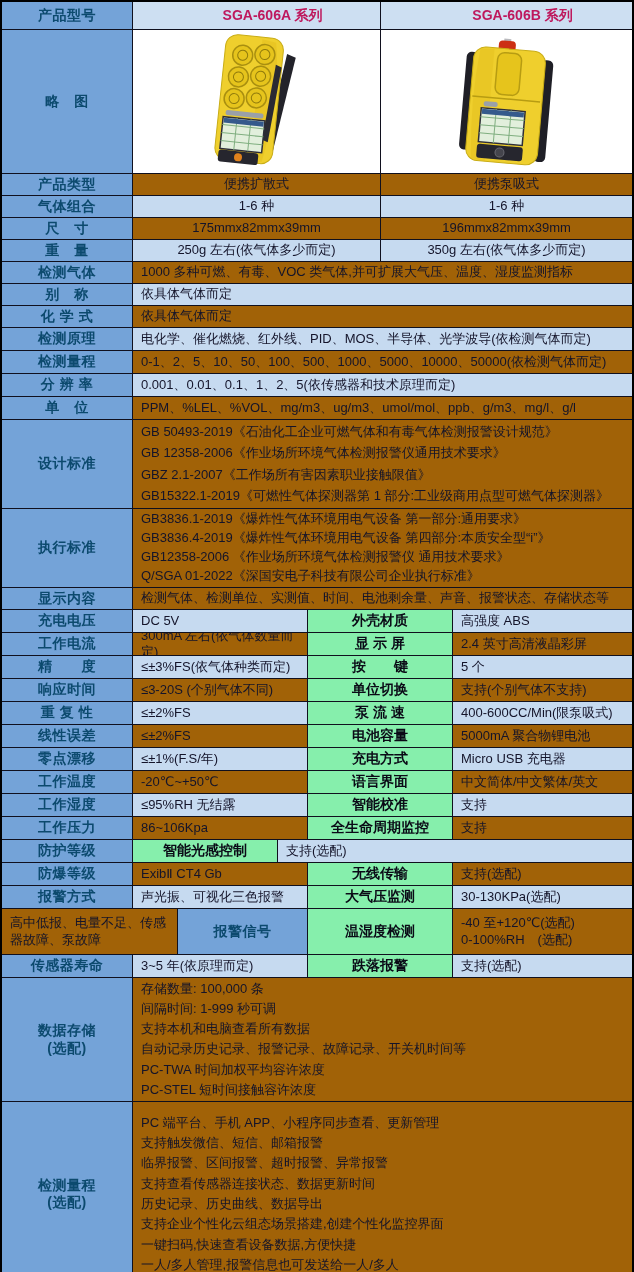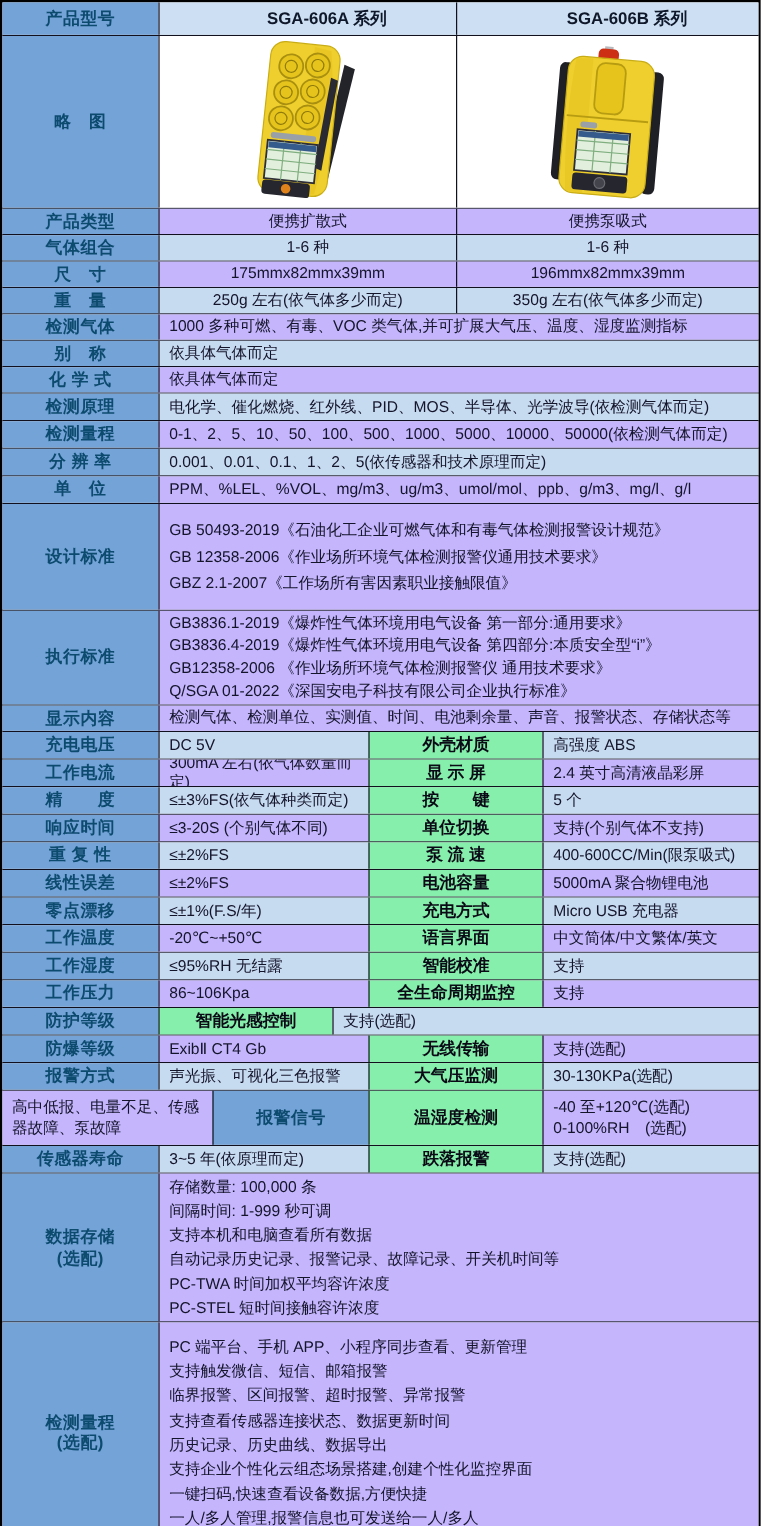--- a/index.html
+++ b/index.html
@@ -15,32 +15,32 @@
        color:#0c4a6e;text-align:center;letter-spacing:.5px;}
   .lblcol{flex-direction:column;justify-content:center;}
   .w-a{width:248px;flex:none;}
   .w-b{flex:1;}
   .w-span{flex:1;justify-content:flex-start;padding-left:8px;}
   .w-q1{width:175px;flex:none;justify-content:flex-start;padding-left:8px;}
   .w-q2{width:145px;flex:none;background:#86efac;font-weight:bold;font-size:14px;color:#0a0a16;}
   .w-q3{flex:1;justify-content:flex-start;padding-left:8px;}
   .multi{flex-direction:column;align-items:flex-start;justify-content:center;padding-left:8px;}
   .multi .line{display:flex;align-items:center;text-align:center;}
-  .rA{background:#c4b5fd;}
+  .rA{background:#a16207;}
   .rB{background:#c6daf0;}
   .rH{background:#cddff2;}
   .imgcell{background:#fff;}
   .r27{height:27px;} .r143{height:143px;} .r21{height:21px;} .r22{height:22px;}
   .r45{height:45px;} .r88{height:88px;} .r78{height:78px;} .r123{height:123px;}
   .r184{height:184px;}
   .design .line{height:22px;}
   .exec .line{height:19.5px;}
   .ds .line{height:20.5px;}
   .iot .line{height:20.4px;}
-  .hdr{font-weight:bold;font-size:14px;color:#0f172a;padding-left:36px;}
+  .hdr{font-weight:bold;font-size:14px;color:#be185d;padding-left:36px;}
 </style>
 </head>
 <body>
 
 <div class="spec-table">
 
   <div class="row r27">
     <div class="cell lbl">产品型号</div>
     <div class="cell w-a rH hdr">SGA-606A 系列</div>
     <div class="cell w-b rH hdr">SGA-606B 系列</div>
@@ -163,20 +163,21 @@
     <div class="cell lbl">单　位</div>
     <div class="cell w-span rA">PPM、%LEL、%VOL、mg/m3、ug/m3、umol/mol、ppb、g/m3、mg/l、g/l</div>
   </div>
 
   <div class="row r88 design">
     <div class="cell lbl">设计标准</div>
     <div class="cell w-span rA multi">
       <div class="line">GB 50493-2019《石油化工企业可燃气体和有毒气体检测报警设计规范》</div>
       <div class="line">GB 12358-2006《作业场所环境气体检测报警仪通用技术要求》</div>
       <div class="line">GBZ 2.1-2007《工作场所有害因素职业接触限值》</div>
+      <div class="line">GB15322.1-2019《可燃性气体探测器第 1 部分:工业级商用点型可燃气体探测器》</div>
     </div>
   </div>
 
   <div class="row r78 exec">
     <div class="cell lbl">执行标准</div>
     <div class="cell w-span rA multi">
       <div class="line">GB3836.1-2019《爆炸性气体环境用电气设备 第一部分:通用要求》</div>
       <div class="line">GB3836.4-2019《爆炸性气体环境用电气设备 第四部分:本质安全型“i”》</div>
       <div class="line">GB12358-2006 《作业场所环境气体检测报警仪 通用技术要求》</div>
       <div class="line">Q/SGA 01-2022《深国安电子科技有限公司企业执行标准》</div>

